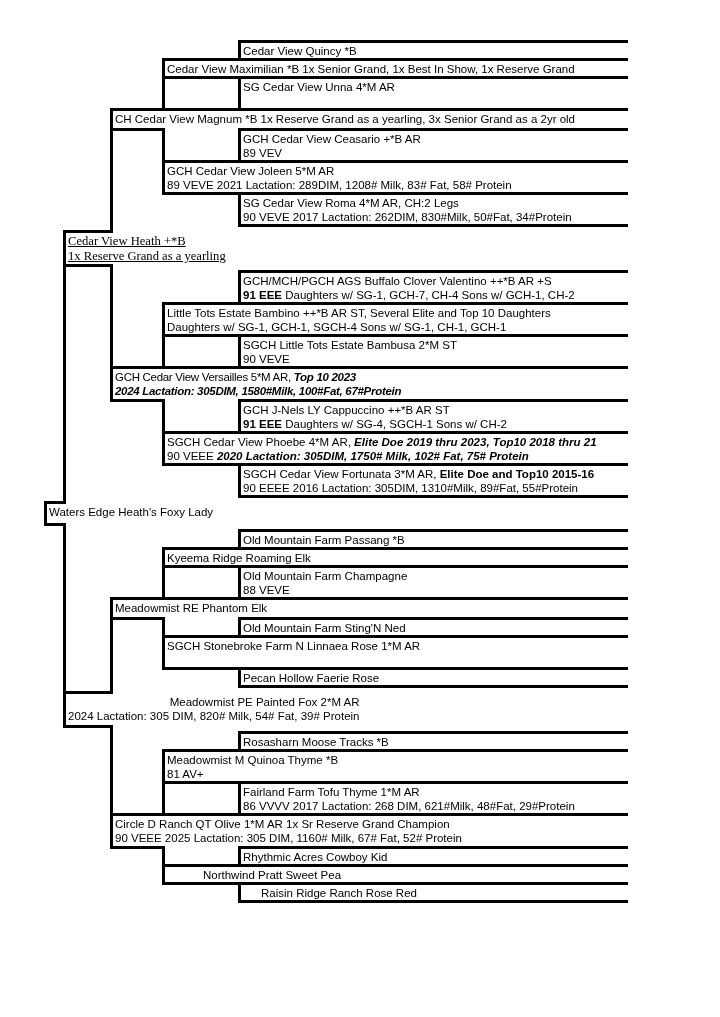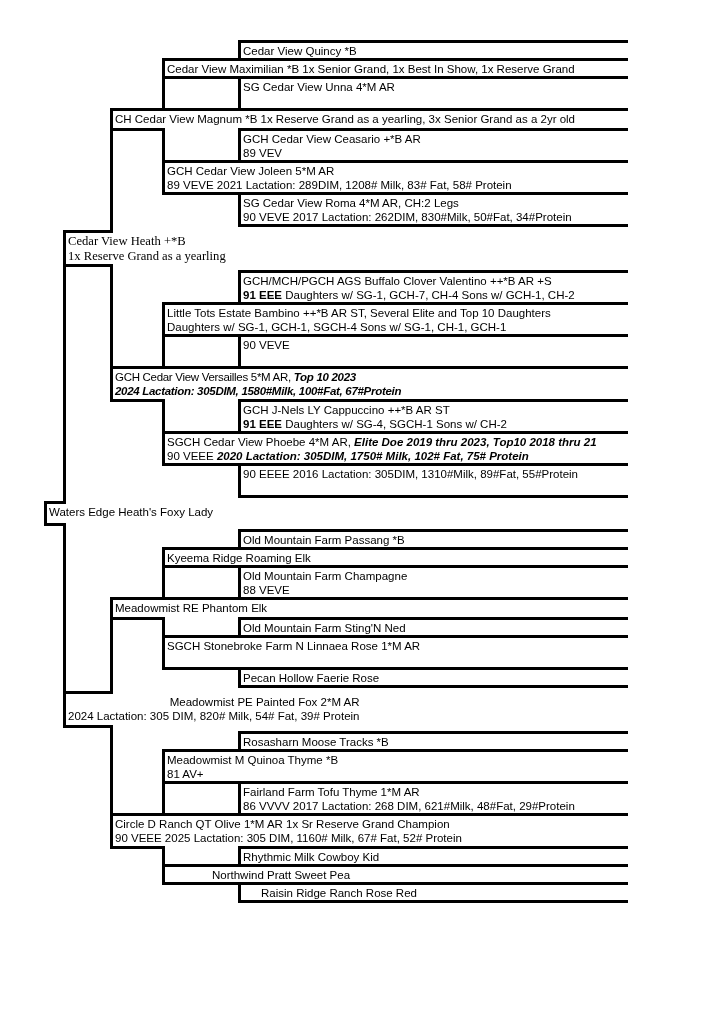--- a/index.html
+++ b/index.html
@@ -1,20 +1,20 @@
 <!DOCTYPE html>
 <html><head>
 <meta charset="utf-8">
 <style>
   html,body{margin:0;padding:0;background:#ffffff;}
   #stage{position:relative;width:720px;height:1017px;background:#ffffff;
          font-family:"Liberation Sans",sans-serif;color:#000;overflow:hidden;}
   .ln{position:absolute;background:#000000;}
   .node{position:absolute;font-size:11.5px;line-height:14px;white-space:nowrap;}
-  .node.serif{font-family:"Liberation Serif",serif;font-size:12.6px;line-height:15px;}
+  .node.serif{font-family:"Liberation Serif",serif;font-size:12.6px;line-height:15px;text-decoration:underline;}
   .node.narrow{letter-spacing:-0.3px;}
   .tl span.b{font-weight:bold;}
   .tl span.i{font-style:italic;}
 </style>
 </head>
 <body>
 
 <div id="stage" style="background: rgb(255, 255, 255);">
     <div class="ln" style="left: 238px; top: 40px; width: 390px; height: 3px; background: rgb(0, 0, 0);"></div>
     <div class="ln" style="left: 238px; top: 58px; width: 390px; height: 3px; background: rgb(0, 0, 0);"></div>
@@ -79,20 +79,21 @@
     <div class="ln" style="left: 162px; top: 334px; width: 466px; height: 3px; background: rgb(0, 0, 0);"></div>
     <div class="ln" style="left: 162px; top: 302px; width: 3px; height: 35px; background: rgb(0, 0, 0);"></div>
     <div class="node" style="left: 167px; top: 306px; color: rgb(0, 0, 0);">
       <div class="tl"><span>Little Tots Estate Bambino ++*B AR ST, Several Elite and Top 10 Daughters</span></div>
       <div class="tl"><span>Daughters w/ SG-1, GCH-1, SGCH-4 Sons w/ SG-1, CH-1, GCH-1</span></div>
     </div>
     <div class="ln" style="left: 238px; top: 334px; width: 390px; height: 3px; background: rgb(0, 0, 0);"></div>
     <div class="ln" style="left: 238px; top: 366px; width: 390px; height: 3px; background: rgb(0, 0, 0);"></div>
     <div class="ln" style="left: 238px; top: 334px; width: 3px; height: 35px; background: rgb(0, 0, 0);"></div>
     <div class="node" style="left: 243px; top: 338px; color: rgb(0, 0, 0);">
+      <div class="tl"><span>SGCH Little Tots Estate Bambusa 2*M ST</span></div>
       <div class="tl"><span>90 VEVE</span></div>
     </div>
     <div class="ln" style="left: 110px; top: 366px; width: 518px; height: 3px; background: rgb(0, 0, 0);"></div>
     <div class="ln" style="left: 110px; top: 399px; width: 55px; height: 3px; background: rgb(0, 0, 0);"></div>
     <div class="ln" style="left: 110px; top: 366px; width: 3px; height: 36px; background: rgb(0, 0, 0);"></div>
     <div class="node narrow" style="left: 115px; top: 370px; color: rgb(0, 0, 0);">
       <div class="tl"><span>GCH Cedar View Versailles 5*M AR, </span><span class="b i">Top 10 2023</span></div>
       <div class="tl"><span class="b i">2024 Lactation: 305DIM, 1580#Milk, 100#Fat, 67#Protein</span></div>
     </div>
     <div class="ln" style="left: 238px; top: 399px; width: 390px; height: 3px; background: rgb(0, 0, 0);"></div>
@@ -106,20 +107,21 @@
     <div class="ln" style="left: 162px; top: 463px; width: 466px; height: 3px; background: rgb(0, 0, 0);"></div>
     <div class="ln" style="left: 162px; top: 431px; width: 3px; height: 35px; background: rgb(0, 0, 0);"></div>
     <div class="node" style="left: 167px; top: 435px; color: rgb(0, 0, 0);">
       <div class="tl"><span>SGCH Cedar View Phoebe 4*M AR, </span><span class="b i">Elite Doe 2019 thru 2023, Top10 2018 thru 21</span></div>
       <div class="tl"><span>90 VEEE </span><span class="b i">2020 Lactation: 305DIM, 1750# Milk, 102# Fat, 75# Protein</span></div>
     </div>
     <div class="ln" style="left: 238px; top: 463px; width: 390px; height: 3px; background: rgb(0, 0, 0);"></div>
     <div class="ln" style="left: 238px; top: 495px; width: 390px; height: 3px; background: rgb(0, 0, 0);"></div>
     <div class="ln" style="left: 238px; top: 463px; width: 3px; height: 35px; background: rgb(0, 0, 0);"></div>
     <div class="node" style="left: 243px; top: 467px; color: rgb(0, 0, 0);">
+      <div class="tl"><span>SGCH Cedar View Fortunata 3*M AR, </span><span class="b">Elite Doe and Top10 2015-16</span></div>
       <div class="tl"><span>90 EEEE 2016 Lactation: 305DIM, 1310#Milk, 89#Fat, 55#Protein</span></div>
     </div>
     <div class="ln" style="left: 44px; top: 501px; width: 22px; height: 3px; background: rgb(0, 0, 0);"></div>
     <div class="ln" style="left: 44px; top: 523px; width: 22px; height: 3px; background: rgb(0, 0, 0);"></div>
     <div class="ln" style="left: 44px; top: 501px; width: 3px; height: 25px; background: rgb(0, 0, 0);"></div>
     <div class="node" style="left: 49px; top: 505px; color: rgb(0, 0, 0);">
       <div class="tl"><span>Waters Edge Heath's Foxy Lady</span></div>
     </div>
     <div class="ln" style="left: 238px; top: 529px; width: 390px; height: 3px; background: rgb(0, 0, 0);"></div>
     <div class="ln" style="left: 238px; top: 547px; width: 390px; height: 3px; background: rgb(0, 0, 0);"></div>
@@ -195,26 +197,26 @@
     <div class="ln" style="left: 110px; top: 846px; width: 55px; height: 3px; background: rgb(0, 0, 0);"></div>
     <div class="ln" style="left: 110px; top: 813px; width: 3px; height: 36px; background: rgb(0, 0, 0);"></div>
     <div class="node" style="left: 115px; top: 817px; color: rgb(0, 0, 0);">
       <div class="tl"><span>Circle D Ranch QT Olive 1*M AR 1x Sr Reserve Grand Champion</span></div>
       <div class="tl"><span>90 VEEE 2025 Lactation: 305 DIM, 1160# Milk, 67# Fat, 52# Protein</span></div>
     </div>
     <div class="ln" style="left: 238px; top: 846px; width: 390px; height: 3px; background: rgb(0, 0, 0);"></div>
     <div class="ln" style="left: 238px; top: 864px; width: 390px; height: 3px; background: rgb(0, 0, 0);"></div>
     <div class="ln" style="left: 238px; top: 846px; width: 3px; height: 21px; background: rgb(0, 0, 0);"></div>
     <div class="node" style="left: 243px; top: 850px; color: rgb(0, 0, 0);">
-      <div class="tl"><span>Rhythmic Milk Cowboy Kid</span></div>
+      <div class="tl"><span>Rhythmic Acres Cowboy Kid</span></div>
     </div>
     <div class="ln" style="left: 162px; top: 864px; width: 466px; height: 3px; background: rgb(0, 0, 0);"></div>
     <div class="ln" style="left: 162px; top: 882px; width: 466px; height: 3px; background: rgb(0, 0, 0);"></div>
     <div class="ln" style="left: 162px; top: 864px; width: 3px; height: 21px; background: rgb(0, 0, 0);"></div>
-    <div class="node" style="left: 176px; top: 868px; color: rgb(0, 0, 0); padding-left: 36px;">
+    <div class="node" style="left: 167px; top: 868px; color: rgb(0, 0, 0); padding-left: 36px;">
       <div class="tl"><span>Northwind Pratt Sweet Pea</span></div>
     </div>
     <div class="ln" style="left: 238px; top: 882px; width: 390px; height: 3px; background: rgb(0, 0, 0);"></div>
     <div class="ln" style="left: 238px; top: 900px; width: 390px; height: 3px; background: rgb(0, 0, 0);"></div>
     <div class="ln" style="left: 238px; top: 882px; width: 3px; height: 21px; background: rgb(0, 0, 0);"></div>
     <div class="node" style="left: 243px; top: 886px; color: rgb(0, 0, 0); padding-left: 18px;">
       <div class="tl"><span>Raisin Ridge Ranch Rose Red</span></div>
     </div>
     <div class="ln" style="left: 238px; top: 40px; width: 3px; height: 21px; background: rgb(0, 0, 0);"></div>
     <div class="ln" style="left: 238px; top: 76px; width: 3px; height: 35px; background: rgb(0, 0, 0);"></div>

